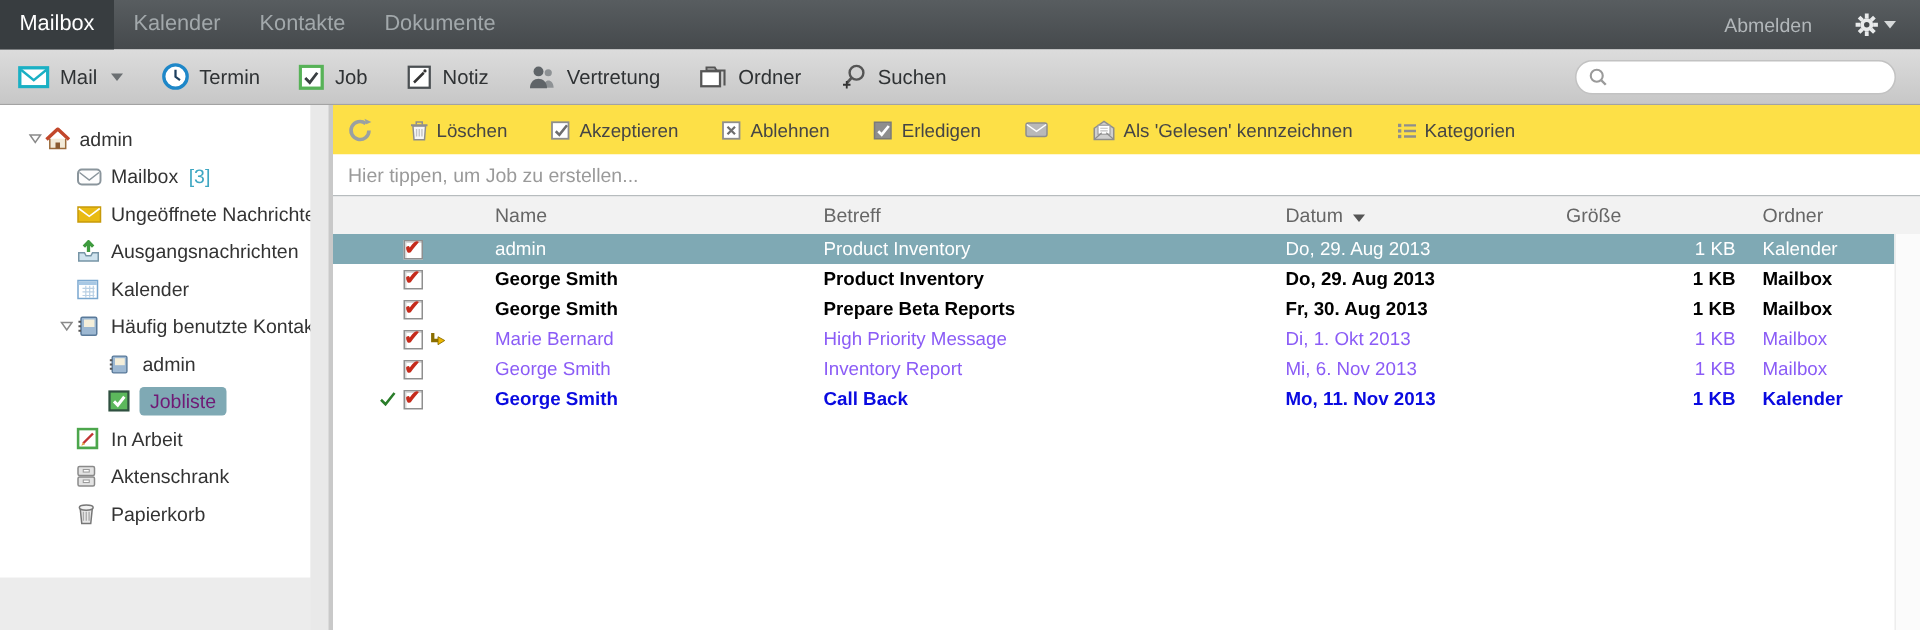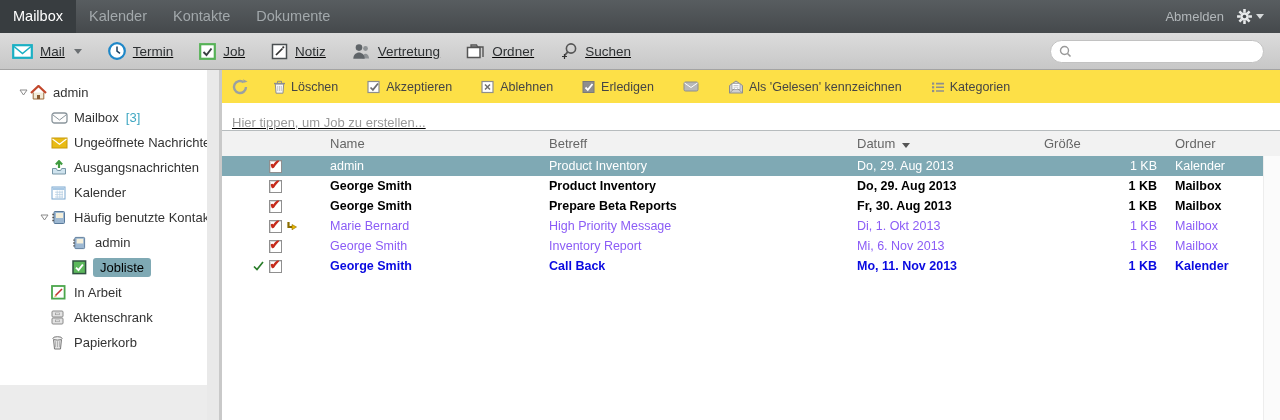--- a/index.html
+++ b/index.html
@@ -4,28 +4,28 @@
 <style>
   * { margin:0; padding:0; box-sizing:border-box; }
   html,body { width:1280px; height:420px; overflow:hidden;
     font-family:"Liberation Sans", sans-serif; background:#fff; }
 
   
   .topbar { height:33px; background:linear-gradient(#585d60,#45494c);
     display:flex; align-items:stretch; color:#a2a8ab; }
   .tab { padding:0 13px; line-height:33px; font-size:14.5px; cursor:default; }
   .tab.active { background:#383d40; color:#fff; }
-  .topbar-right { margin-left:auto; display:flex; align-items:center; gap:12px; padding-right:16px; }
+  .topbar-right { margin-left:auto; display:flex; align-items:center; gap:28px; padding-right:16px; }
   .logout { font-size:13px; color:#b2b7ba; }
   .gear { display:flex; align-items:center; gap:3px; }
   .gear .caret { width:0; height:0; border-left:4px solid transparent; border-right:4px solid transparent; border-top:5px solid #d6d9da; }
 
   
   .toolbar2 { height:37px; background:linear-gradient(#dcdcdc,#c7c7c7);
-    border-bottom:1px solid #a3a3a3; display:flex; align-items:center; padding-left:12px;text-decoration:underline; }
+    border-bottom:1px solid #a3a3a3; display:flex; align-items:center; padding-left:12px; }
   .nb { display:flex; align-items:center; gap:7px; margin-right:26px; font-size:13.5px; color:#2f3234; }
   .nb .dd { width:0; height:0; border-left:4px solid transparent; border-right:4px solid transparent; border-top:5px solid #6b6f72; margin-left:2px; }
   .searchpill { margin-left:auto; margin-right:16px; width:214px; height:23px; background:#fff;
     border:1px solid #c2c2c2; border-radius:12px; display:flex; align-items:center; padding:0 8px; gap:5px; }
   .searchpill input { border:none; outline:none; flex:1; font-size:12px; font-family:inherit; background:transparent; }
 
   
   .content { display:flex; height:350px;border-radius:32px; }
 
   
@@ -34,28 +34,28 @@
   .sb-scroll { width:12px; background:#e9e9e9; height:100%; }
   .sb-divider { width:3px; background:#c9c9c9; height:100%; }
   .titem { height:25px; display:flex; align-items:center; white-space:nowrap; cursor:default; }
   .titem .arrow { width:14px; flex:none; display:flex; justify-content:center; }
   .titem .ticon { width:20px; flex:none; display:flex; align-items:center; }
   .lv0 { padding-left:16px; }
   .lv1 { padding-left:37px; }
   .lv2 { padding-left:58px; }
   .tlabel { margin-left:3px; }
   .tcount { color:#3fa7c2; margin-left:7px; }
-  .tsel { background:#7fa9b4; color:#000000; border-radius:3px; padding:2px 7px; margin-left:1px; }
+  .tsel { background:#7fa9b4; color:#701a75; border-radius:3px; padding:2px 7px; margin-left:1px; }
 
   
   .main { flex:1; display:flex; flex-direction:column; background:#fff; min-width:0; }
   .atoolbar { height:33px; background:#fde047; display:flex; align-items:center; padding-left:9px; flex:none; }
   .refresh { margin-right:24px; display:flex; align-items:center; }
   .abtn { display:flex; align-items:center; gap:5px; font-size:12.5px; color:#454545; margin-right:29px; }
-  .quickadd { height:28px; border-bottom:1px solid #b7bcbe; display:flex; align-items:flex-end; flex:none; background:#fff;text-decoration:underline; }
+  .quickadd { height:28px; border-bottom:1px solid #b7bcbe; display:flex; align-items:center; flex:none; background:#fff; }
   .quickadd input { border:none; outline:none; width:100%; padding-left:10px; font-size:13px; font-family:inherit; color:#333; }
   .quickadd input::placeholder { color:#9a9a9a; opacity:1; }
 
   .grid { display:grid; grid-template-columns:18px 16px 47px 219px 308px 187px 113px 1fr; align-items:center;padding-left:27px; }
   .thead { height:25px; background:#f2f2f2; color:#666; font-size:13px; flex:none; }
   .thead .hsort { display:inline-block; width:0; height:0; border-left:4px solid transparent; border-right:4px solid transparent; border-top:5px solid #555; margin-left:7px; }
   .h-ordner, .c-folder { padding-left:18px; }
   .h-size { text-align:left; }
 
   .rows-area { flex:1; position:relative; }

